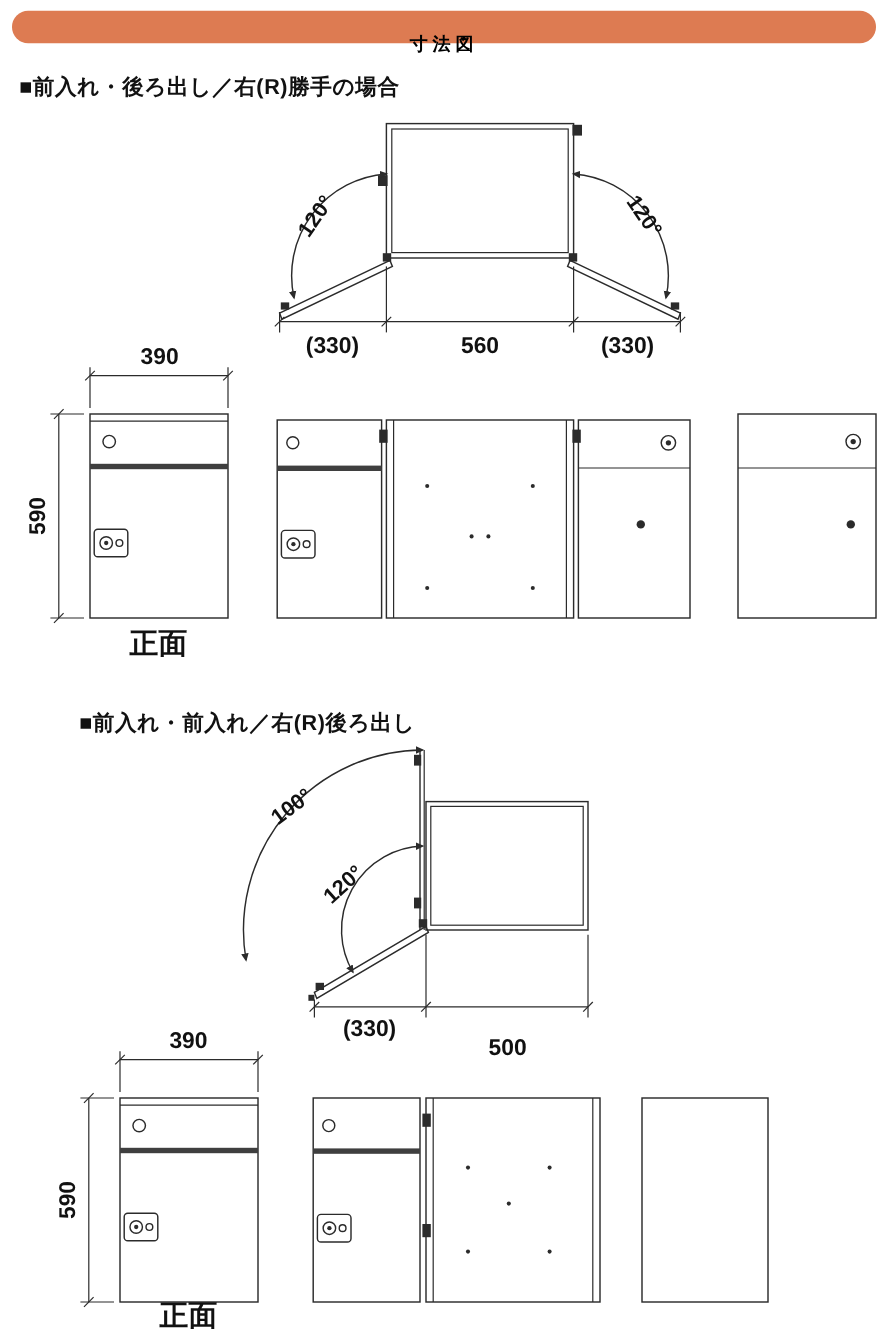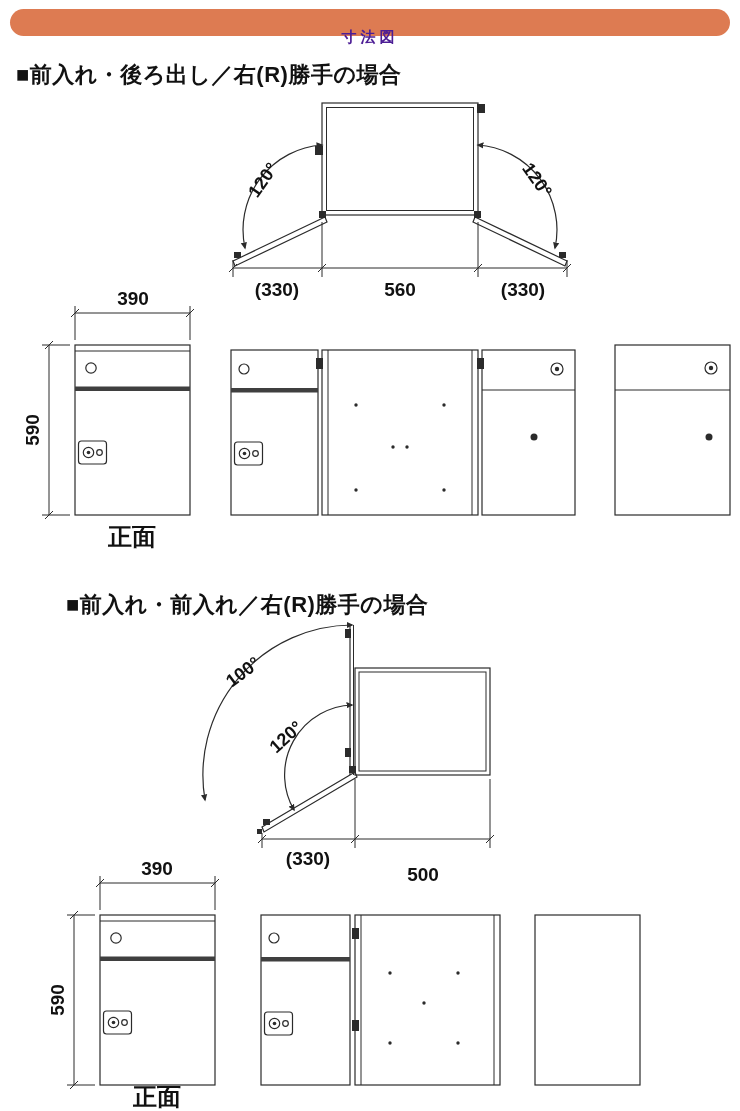--- a/index.html
+++ b/index.html
@@ -6,25 +6,25 @@
   html,body { background:#ffffff; }
   body { font-family:"Liberation Sans","DejaVu Sans",sans-serif; color:#111; }
   .page { position:relative; width:740px; height:1111px; background:#fff; overflow:hidden; }
 
   .title-bar {
     position:absolute; left:10px; top:9px; width:720px; height:27px;
     background:#dd7b52; border-radius:14px;
     display:flex; align-items:center; justify-content:center;
   }
   .title-bar .title-text {
-    color:#4c1d95; font-size:15px; font-weight:bold; letter-spacing:4px;margin-top:29px;
+    color:#000000; font-size:15px; font-weight:bold; letter-spacing:4px;margin-top:29px;
   }
 
   .heading {
-    position:absolute; font-size:22px; font-weight:bold; color:#111;
+    position:absolute; font-size:18px; font-weight:bold; color:#111;
     letter-spacing:0.5px; white-space:nowrap;
   }
   #heading1 { left:16px; top:60px; }
   #heading2 { left:66px; top:590px; }
 
   svg.drawing { position:absolute; left:0; top:0; }
 
   .lbl {
     position:absolute; font-size:19px; font-weight:700; color:#111;
     white-space:nowrap; transform:translate(-50%,-50%); line-height:1;
@@ -35,21 +35,21 @@
 </head>
 <body>
 
 <div class="page">
 
   <div class="title-bar">
     <span class="title-text">寸法図</span>
   </div>
 
   <div class="heading" id="heading1">■前入れ・後ろ出し／右(R)勝手の場合</div>
-  <div class="heading" id="heading2">■前入れ・前入れ／右(R)勝手の場合</div>
+  <div class="heading" id="heading2">■前入れ・前入れ／右(R)後ろ出し</div>
 
   <svg class="drawing" width="740" height="1111" viewBox="0 0 740 1111">
     <defs>
       <marker id="ah" viewBox="0 0 10 10" refX="7" refY="5" markerWidth="6.5" markerHeight="6.5" orient="auto-start-reverse">
         <path d="M0,1 L9,5 L0,9 z" fill="#2b2b2b"></path>
       </marker>
     </defs>
 
     <g stroke="#2b2b2b" fill="none" stroke-width="1.2">
       <rect x="322" y="103" width="156" height="112"></rect>

